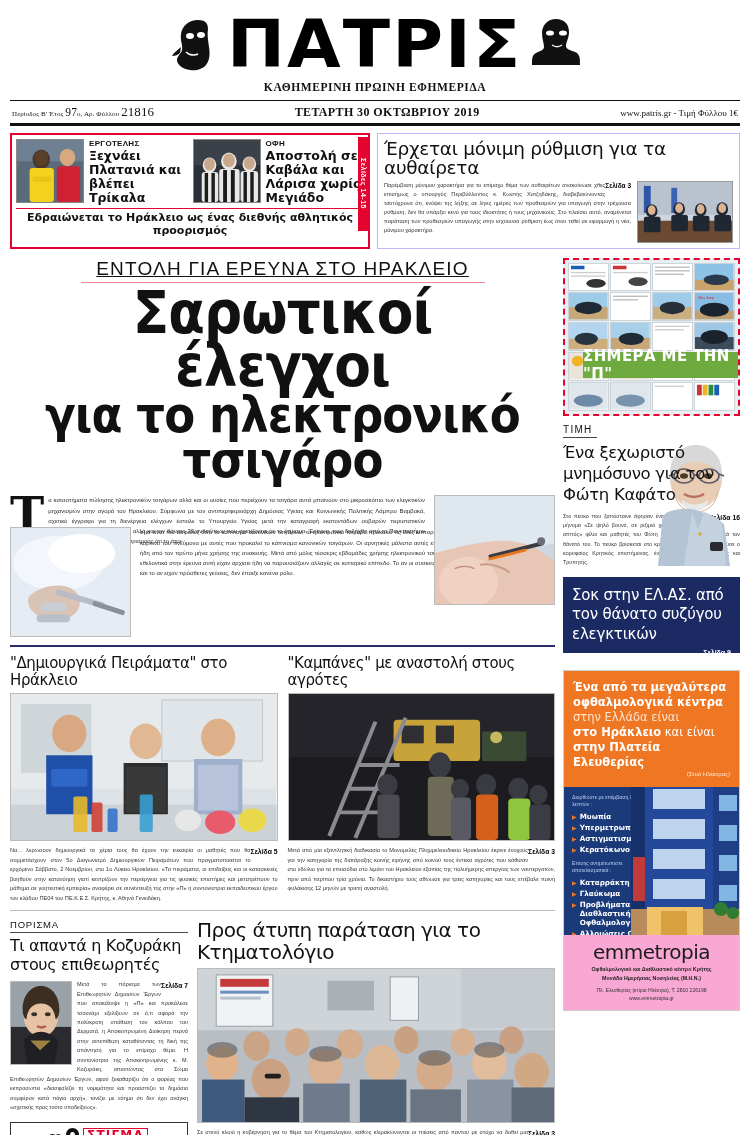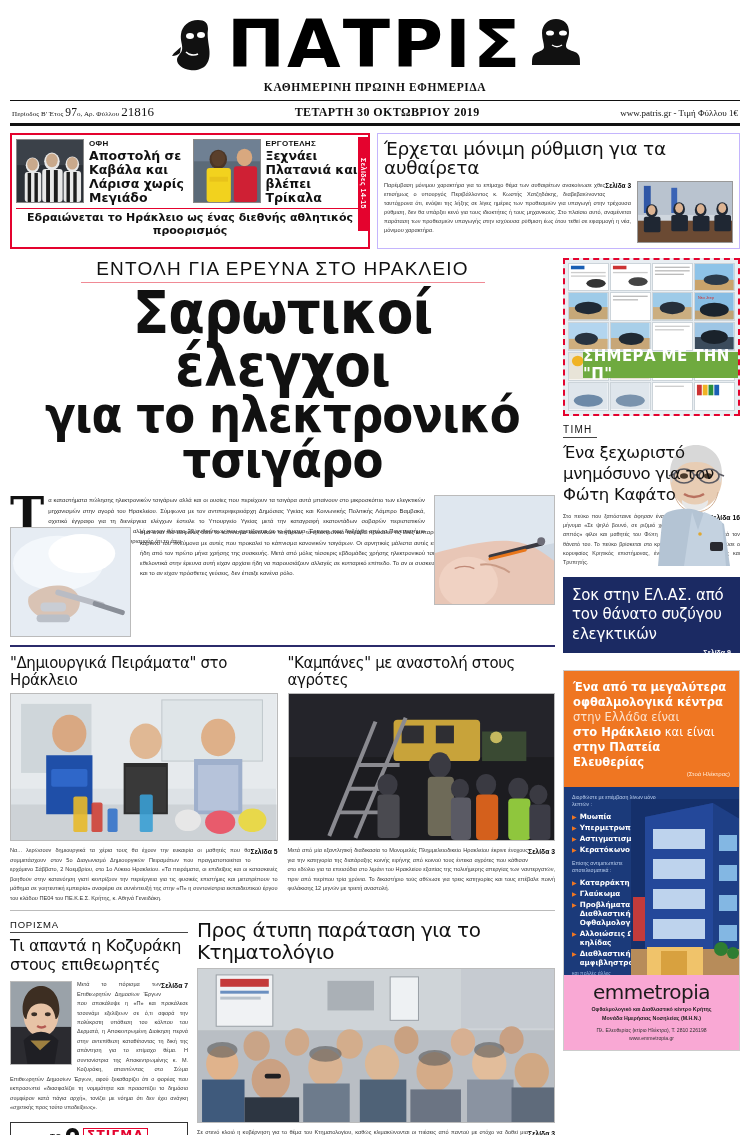--- a/index.html
+++ b/index.html
@@ -92,20 +92,21 @@
 
   
   .main-grid { display:flex; gap:8px; margin-top:9px; }
   .left-col { width:545px; }
   .right-col { width:177px; }
 
   
   .kicker {
     text-align:center; font-size:19px; letter-spacing:1.2px; color:#111;
     font-family:"Liberation Sans", sans-serif;
+    text-decoration:underline;
   }
   .kicker-rule { border-bottom:1.5px solid #f08a95; width:404px; margin:2px auto 0; }
   .lead-head {
     font-family:"DejaVu Sans", sans-serif; font-weight:bold;
     font-size:58px; line-height:0.92; letter-spacing:-1px;
     text-align:center; margin-top:4px;
     transform:scaleX(0.92); transform-origin:center;
   }
   .lead-head .l2 { display:block; font-size:49px; }
 
@@ -209,21 +210,21 @@
   }
   .shock-pg { font-size:7px; font-weight:bold; float:right; margin-top:4px; }
 
   .eye-ad { margin-top:17px; border:1px solid #ccc; }
   .eye-top { background:#ef7622; padding:9px 9px 10px; color:#fff; }
   .eye-l1 { font-family:"DejaVu Sans", sans-serif; font-weight:bold; font-size:11.5px; line-height:1.3; }
   .eye-l2 { font-family:"DejaVu Sans", sans-serif; font-size:11.5px; line-height:1.3; color:#fde3cd; }
   .eye-l3 { font-family:"DejaVu Sans", sans-serif; font-size:11.5px; line-height:1.3; }
   .eye-l3 b { font-weight:bold; }
   .eye-sub { text-align:right; font-size:6px; margin-top:1px; color:#ffe8d2; }
-  .eye-mid { background:#1b3a7a; position:relative; height:188px; overflow:hidden; padding:7px 8px; }
+  .eye-mid { background:#1b3a7a; position:relative; height:148px; overflow:hidden; padding:7px 8px; }
   .eye-note { font-size:5.2px; color:#bcd0ef; line-height:1.45; width:84px; }
   .eye-list { margin-top:3px; width:86px; }
   .eye-li { display:flex; gap:3px; font-size:7.2px; color:#fff; line-height:1.28; margin-bottom:1.5px;
     font-family:"DejaVu Sans", sans-serif; font-weight:bold; }
   .eye-li .tri { color:#ef7622; font-size:6px; line-height:1.6; }
   .eye-small { font-size:5.2px; color:#9fb8e0; margin-top:3px; width:84px; }
   .eye-bldg { position:absolute; right:-4px; bottom:0; width:112px; height:176px; }
   .eye-bot { background:#f9a8d4; padding:7px 6px 7px; text-align:center; }
   .eye-brand {
     font-family:"DejaVu Sans", sans-serif; font-size:20px; letter-spacing:-0.5px;
@@ -272,70 +273,70 @@
     <div class="masthead-rule2"></div>
   </div>
 
   <div class="topstrip">
 
     <div class="sports-box">
       <div class="sports-row">
         <div class="sports-item">
           <div class="sports-photo">
             <svg width="100%" height="100%" viewBox="0 0 68 64" preserveAspectRatio="none">
-              <rect width="68" height="64" fill="#2c3138"></rect>
-              <rect x="0" y="0" width="68" height="26" fill="#3b4149"></rect>
-              <g fill="#e8e8e8">
-                <ellipse cx="16" cy="26" rx="7" ry="8"></ellipse>
-                  <rect x="8" y="33" width="17" height="31" rx="3"></rect>
-                <ellipse cx="36" cy="22" rx="8" ry="9"></ellipse>
-                  <rect x="26" y="30" width="21" height="34" rx="3"></rect>
-                <ellipse cx="57" cy="25" rx="7" ry="8"></ellipse>
-                  <rect x="48" y="32" width="18" height="32" rx="3"></rect>
-              </g>
-              <g fill="#1c1c1c">
-                <rect x="11" y="34" width="3.5" height="30"></rect>
-                  <rect x="18" y="34" width="3.5" height="30"></rect>
-                <rect x="30" y="31" width="4" height="33"></rect>
-                  <rect x="38" y="31" width="4" height="33"></rect>
-                <rect x="51" y="33" width="3.5" height="31"></rect>
-                  <rect x="58" y="33" width="3.5" height="31"></rect>
-              </g>
-              <g fill="#c9a98c">
-                <ellipse cx="16" cy="25" rx="5.5" ry="6.5"></ellipse>
-                <ellipse cx="36" cy="21" rx="6" ry="7"></ellipse>
-                <ellipse cx="57" cy="24" rx="5.5" ry="6.5"></ellipse>
-              </g>
-            </svg>
-          </div>
-          <div class="sports-text">
-            <div class="sports-team">ΟΦΗ</div>
-            <div class="sports-head">Αποστολή σε Καβάλα και Λάρισα χωρίς Μεγιάδο</div>
-          </div>
-        </div>
-        <div class="sports-item">
-          <div class="sports-photo">
-            <svg width="100%" height="100%" viewBox="0 0 68 64" preserveAspectRatio="none">
               <rect width="68" height="64" fill="#5b6a78"></rect>
               <rect y="0" width="68" height="22" fill="#6f8093"></rect>
               <g>
                   <ellipse cx="25" cy="20" rx="9" ry="10" fill="#4a3526"></ellipse>
                  <rect x="13" y="29" width="25" height="35" rx="3" fill="#f2d21e"></rect>
                  <ellipse cx="25" cy="19" rx="7" ry="8" fill="#5a3f2b"></ellipse>
                 </g>
               <g>
                   <ellipse cx="52" cy="18" rx="8" ry="9" fill="#d8a87f"></ellipse>
                  <rect x="41" y="27" width="24" height="37" rx="3" fill="#cf2034"></rect>
                 </g>
               <rect x="16" y="38" width="19" height="5" fill="#e8c31a"></rect>
             </svg>
           </div>
           <div class="sports-text">
             <div class="sports-team">ΕΡΓΟΤΕΛΗΣ</div>
             <div class="sports-head">Ξεχνάει Πλατανιά και βλέπει Τρίκαλα</div>
+          </div>
+        </div>
+        <div class="sports-item">
+          <div class="sports-photo">
+            <svg width="100%" height="100%" viewBox="0 0 68 64" preserveAspectRatio="none">
+              <rect width="68" height="64" fill="#2c3138"></rect>
+              <rect x="0" y="0" width="68" height="26" fill="#3b4149"></rect>
+              <g fill="#e8e8e8">
+                <ellipse cx="16" cy="26" rx="7" ry="8"></ellipse>
+                  <rect x="8" y="33" width="17" height="31" rx="3"></rect>
+                <ellipse cx="36" cy="22" rx="8" ry="9"></ellipse>
+                  <rect x="26" y="30" width="21" height="34" rx="3"></rect>
+                <ellipse cx="57" cy="25" rx="7" ry="8"></ellipse>
+                  <rect x="48" y="32" width="18" height="32" rx="3"></rect>
+              </g>
+              <g fill="#1c1c1c">
+                <rect x="11" y="34" width="3.5" height="30"></rect>
+                  <rect x="18" y="34" width="3.5" height="30"></rect>
+                <rect x="30" y="31" width="4" height="33"></rect>
+                  <rect x="38" y="31" width="4" height="33"></rect>
+                <rect x="51" y="33" width="3.5" height="31"></rect>
+                  <rect x="58" y="33" width="3.5" height="31"></rect>
+              </g>
+              <g fill="#c9a98c">
+                <ellipse cx="16" cy="25" rx="5.5" ry="6.5"></ellipse>
+                <ellipse cx="36" cy="21" rx="6" ry="7"></ellipse>
+                <ellipse cx="57" cy="24" rx="5.5" ry="6.5"></ellipse>
+              </g>
+            </svg>
+          </div>
+          <div class="sports-text">
+            <div class="sports-team">ΟΦΗ</div>
+            <div class="sports-head">Αποστολή σε Καβάλα και Λάρισα χωρίς Μεγιάδο</div>
           </div>
         </div>
       </div>
       <div class="sports-foot">Εδραιώνεται το Ηράκλειο ως ένας διεθνής αθλητικός προορισμός</div>
       <div class="sports-pages">Σελίδες 14-15</div>
     </div>
 
     <div class="news-box">
       <div class="news-box-title">Έρχεται μόνιμη ρύθμιση για τα αυθαίρετα</div>
       <div class="news-box-body">

